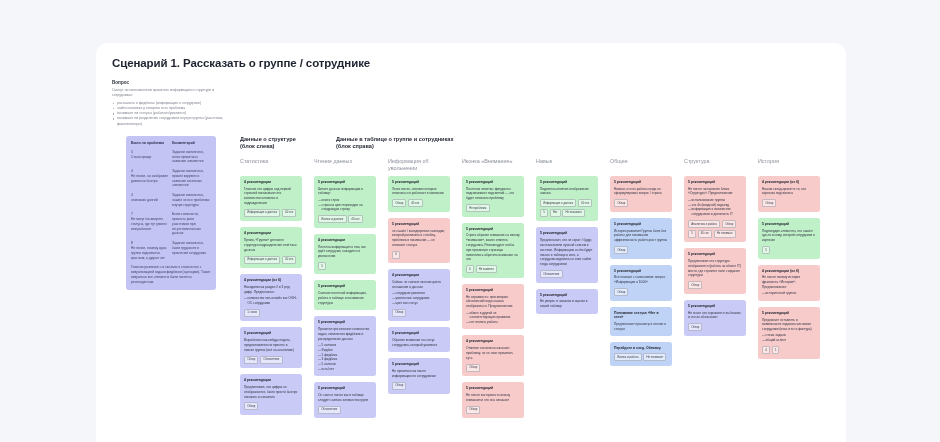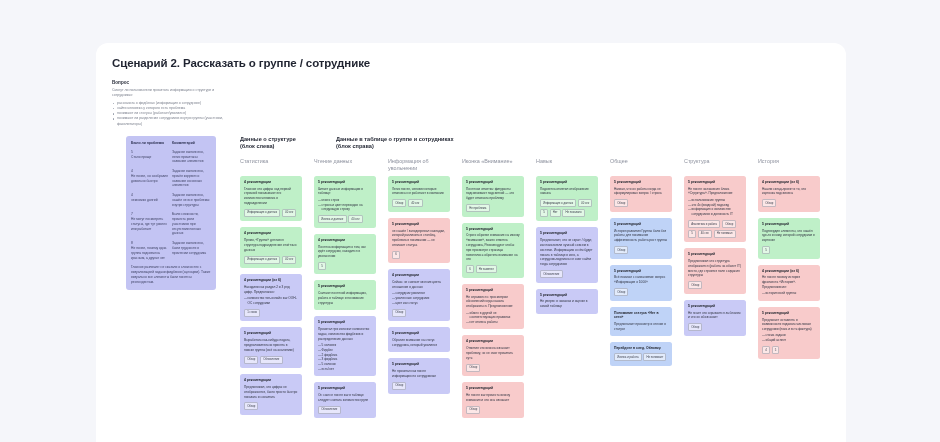--- a/index.html
+++ b/index.html
@@ -79,21 +79,21 @@
     background: rgba(255,255,255,0.55);
     border: 0.4px solid rgba(90,95,115,0.35);
     white-space: nowrap;
   }
 </style>
 </head>
 <body>
 
 <div class="board">
 
-  <div class="page-title">Сценарий 2. Рассказать о группе / сотруднике</div>
+  <div class="page-title">Сценарий 1. Рассказать о группе / сотруднике</div>
 
   <div class="q-label">Вопрос</div>
   <div class="q-intro">Смогут ли пользователи прочитать информацию о структуре и сотрудниках:</div>
   <ul class="q-list">
       <li>рассказать о фидбеках (информация о сотруднике)</li>
       <li>найти человека у которого есть проблема</li>
       <li>понимают ли статусы (работает/уволился)</li>
       <li>понимают ли разделение сотрудников внутри группы (участники, фасилитаторы)</li>
     </ul>
 

